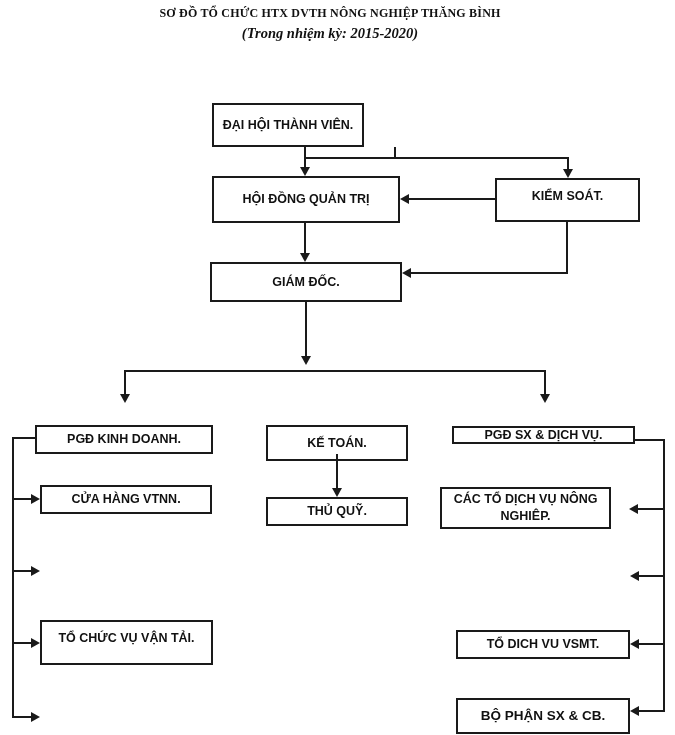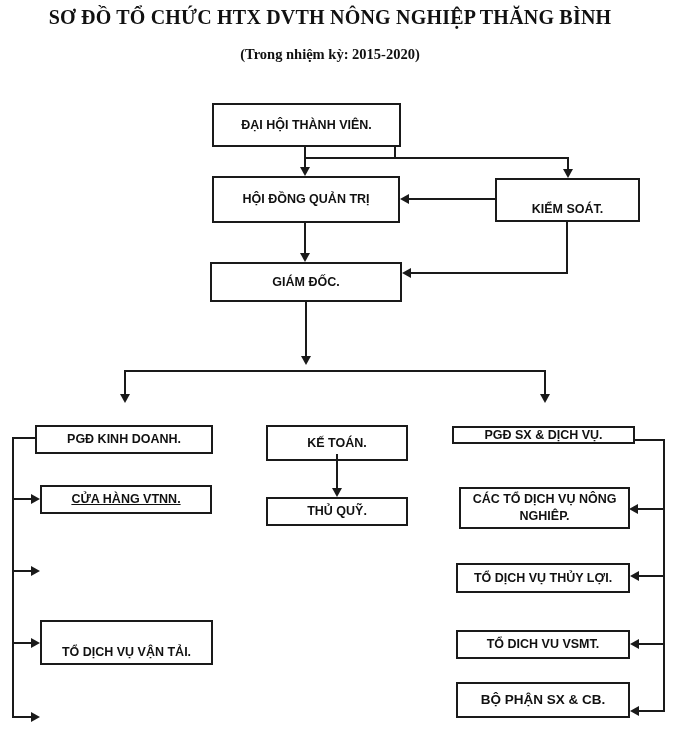--- a/index.html
+++ b/index.html
@@ -14,38 +14,38 @@
     background:var(--bg);
     font-family:"Liberation Sans",sans-serif;
     overflow:hidden;
   }
   .hdr{
     position:absolute;left:0;top:0;width:660px;text-align:center;
   }
   .title{
     margin-top:6px;
     font-family:"Liberation Serif",serif;
-    font-weight:bold;font-size:20px;color:var(--text);
+    font-weight:bold;font-size:12px;color:var(--text);
     letter-spacing:.2px;
   }
   .subtitle{
-    margin-top:17px;
+    margin-top:4px;
     font-family:"Liberation Serif",serif;
-    font-weight:bold;font-size:14.5px;color:var(--text);
+    font-weight:bold;font-style:italic;font-size:14.5px;color:var(--text);
   }
   .node{
     position:absolute;
     border:2px solid var(--line);
     background:var(--bg);
     color:var(--text);
     font-weight:bold;font-size:12.5px;line-height:1.35;
     display:flex;align-items:center;justify-content:center;
     text-align:center;box-sizing:border-box;padding:2px 4px;
   }
-  .node.top-align{align-items:flex-end;padding-top:0;}
+  .node.top-align{align-items:flex-start;padding-top:8px;}
   .node.big{font-size:13.5px;}
   .hl{position:absolute;height:2px;background:var(--line);}
   .vl{position:absolute;width:2px;background:var(--line);}
   .arr-d{position:absolute;width:0;height:0;
     border-left:5px solid transparent;border-right:5px solid transparent;
     border-top:9px solid var(--line);}
   .arr-l{position:absolute;width:0;height:0;
     border-top:5px solid transparent;border-bottom:5px solid transparent;
     border-right:9px solid var(--line);}
   .arr-r{position:absolute;width:0;height:0;
@@ -55,21 +55,21 @@
 </head>
 <body>
 
 <div class="page">
 
   <div class="hdr">
     <div class="title">SƠ ĐỒ TỔ CHỨC HTX DVTH NÔNG NGHIỆP THĂNG BÌNH</div>
     <div class="subtitle">(Trong nhiệm kỳ: 2015-2020)</div>
   </div>
 
-  <div class="node" style="left:212px;top:103px;width:189px;height:44px;">
+  <div class="node" style="left:212px;top:103px;width:152px;height:44px;">
     <span>ĐẠI HỘI THÀNH VIÊN.</span>
   </div>
 
   <div class="node" style="left:212px;top:176px;width:188px;height:47px;">
     <span>HỘI ĐỒNG QUẢN TRỊ</span>
   </div>
 
   <div class="node top-align" style="left:495px;top:178px;width:145px;height:44px;">
     <span>KIỂM SOÁT.</span>
   </div>
@@ -83,47 +83,44 @@
   </div>
 
   <div class="node" style="left:266px;top:425px;width:142px;height:36px;">
     <span>KẾ TOÁN.</span>
   </div>
 
   <div class="node" style="left:452px;top:426px;width:183px;height:18px;">
     <span>PGĐ SX &amp; DỊCH VỤ.</span>
   </div>
 
-  <div class="node" style="left:40px;top:485px;width:172px;height:29px;text-decoration:underline;">
+  <div class="node" style="left:40px;top:485px;width:172px;height:29px;">
     <span>CỬA HÀNG VTNN.</span>
   </div>
 
 
   <div class="node top-align" style="left:40px;top:620px;width:173px;height:45px;">
-    <span>TỔ DỊCH VỤ VẬN TẢI.</span>
+    <span>TỔ CHỨC VỤ VẬN TẢI.</span>
   </div>
 
 
   <div class="node" style="left:266px;top:497px;width:142px;height:29px;">
     <span>THỦ QUỸ.</span>
   </div>
 
-  <div class="node" style="left:459px;top:487px;width:171px;height:42px;">
+  <div class="node" style="left:440px;top:487px;width:171px;height:42px;">
     <span>CÁC TỔ DỊCH VỤ NÔNG NGHIÊP.</span>
   </div>
 
-  <div class="node" style="left:456px;top:563px;width:174px;height:30px;">
-    <span>TỔ DỊCH VỤ THỦY LỢI.</span>
-  </div>
 
   <div class="node" style="left:456px;top:630px;width:174px;height:29px;">
     <span>TỔ DICH VU VSMT.</span>
   </div>
 
-  <div class="node big" style="left:456px;top:682px;width:174px;height:36px;">
+  <div class="node big" style="left:456px;top:698px;width:174px;height:36px;">
     <span>BỘ PHẬN SX &amp; CB.</span>
   </div>
 
   <div class="vl" style="left:304px;top:147px;height:20px;"></div>
   <div class="arr-d" style="left:300px;top:167px;"></div>
 
   <div class="vl" style="left:394px;top:147px;height:11px;"></div>
   <div class="hl" style="left:304px;top:157px;width:265px;"></div>
   <div class="vl" style="left:567px;top:157px;height:12px;"></div>
   <div class="arr-d" style="left:563px;top:169px;"></div>

